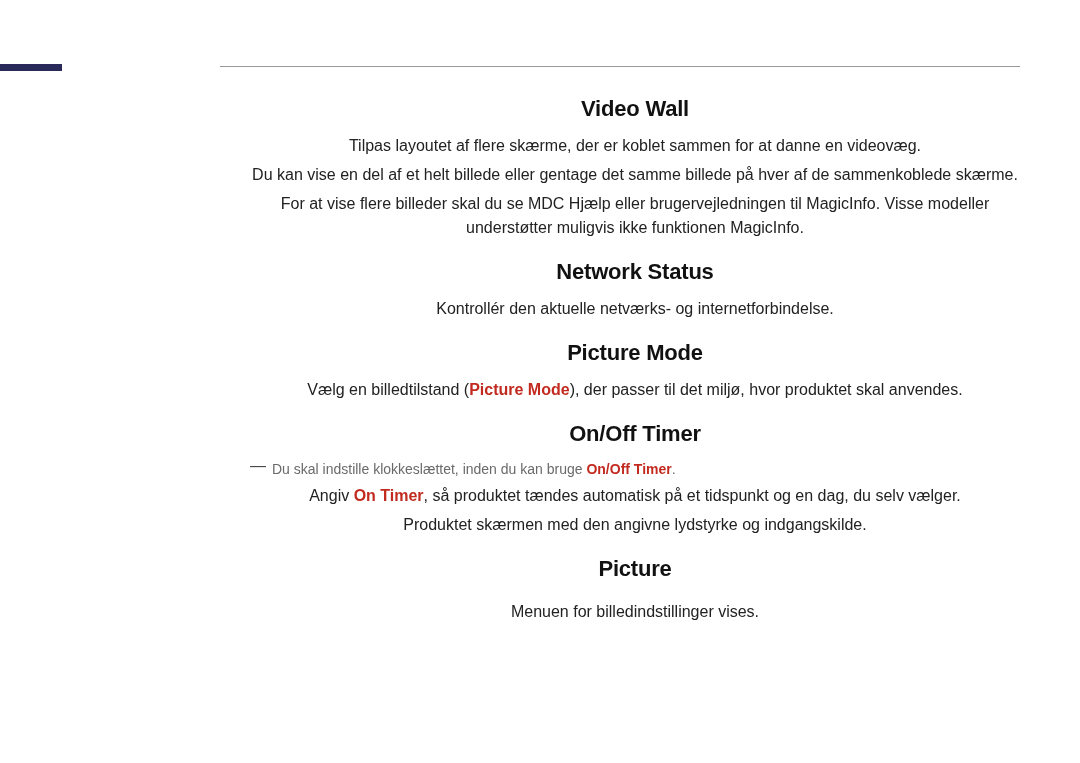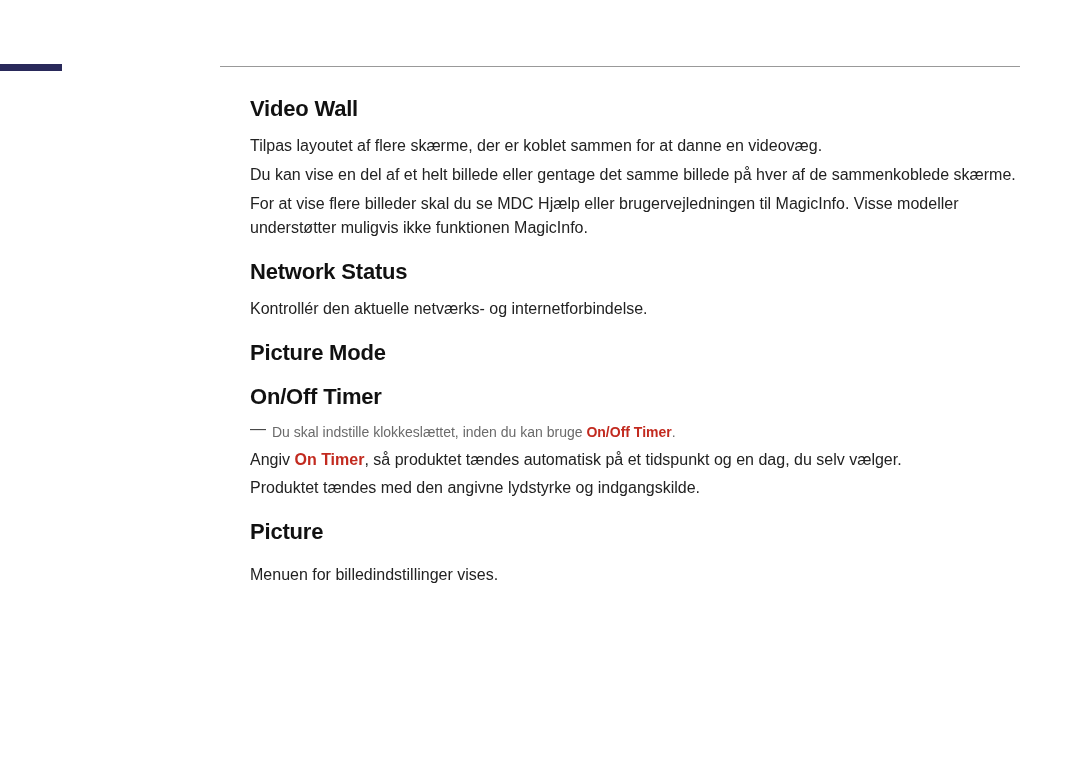--- a/index.html
+++ b/index.html
@@ -25,20 +25,21 @@
     left: 220px;
     right: 60px;
     height: 1px;
     background: #999;
   }
   .content {
     position: absolute;
     top: 96px;
     left: 250px;
     right: 60px;
+    text-align: center;
   }
   .section { margin-bottom: 18px; }
   h2.heading {
     font-size: 22px;
     font-weight: 600;
     color: #111;
     margin-bottom: 12px;
     letter-spacing: -0.2px;
   }
   p.body-text {
@@ -87,34 +88,37 @@
     <p class="body-text">For at vise flere billeder skal du se MDC Hjælp eller brugervejledningen til MagicInfo. Visse modeller understøtter muligvis ikke funktionen MagicInfo.</p>
   </div>
 
   <div class="section">
     <h2 class="heading">Network Status</h2>
     <p class="body-text">Kontrollér den aktuelle netværks- og internetforbindelse.</p>
   </div>
 
   <div class="section">
     <h2 class="heading">Picture Mode</h2>
+    <p class="body-text">
+      <span>Vælg en billedtilstand (</span><span class="bold-red">Picture Mode</span><span>), der passer til det miljø, hvor produktet skal anvendes.</span>
+    </p>
   </div>
 
   <div class="section">
     <h2 class="heading">On/Off Timer</h2>
     <div class="note-row">
       <span class="note-dash">―</span>
       <span class="note-text">
         <span>Du skal indstille klokkeslættet, inden du kan bruge </span><span class="bold-red">On/Off Timer</span><span>.</span>
       </span>
     </div>
     <p class="body-text">
       <span>Angiv </span><span class="bold-red">On Timer</span><span>, så produktet tændes automatisk på et tidspunkt og en dag, du selv vælger.</span>
     </p>
-    <p class="body-text">Produktet tændes med den angivne lydstyrke og indgangskilde.</p>
+    <p class="body-text">Produktet skærmen med den angivne lydstyrke og indgangskilde.</p>
   </div>
 
   <div class="section">
     <h2 class="heading">Picture</h2>
   </div>
 
   <div class="section last-section">
     <p class="body-text">Menuen for billedindstillinger vises.</p>
   </div>
 

